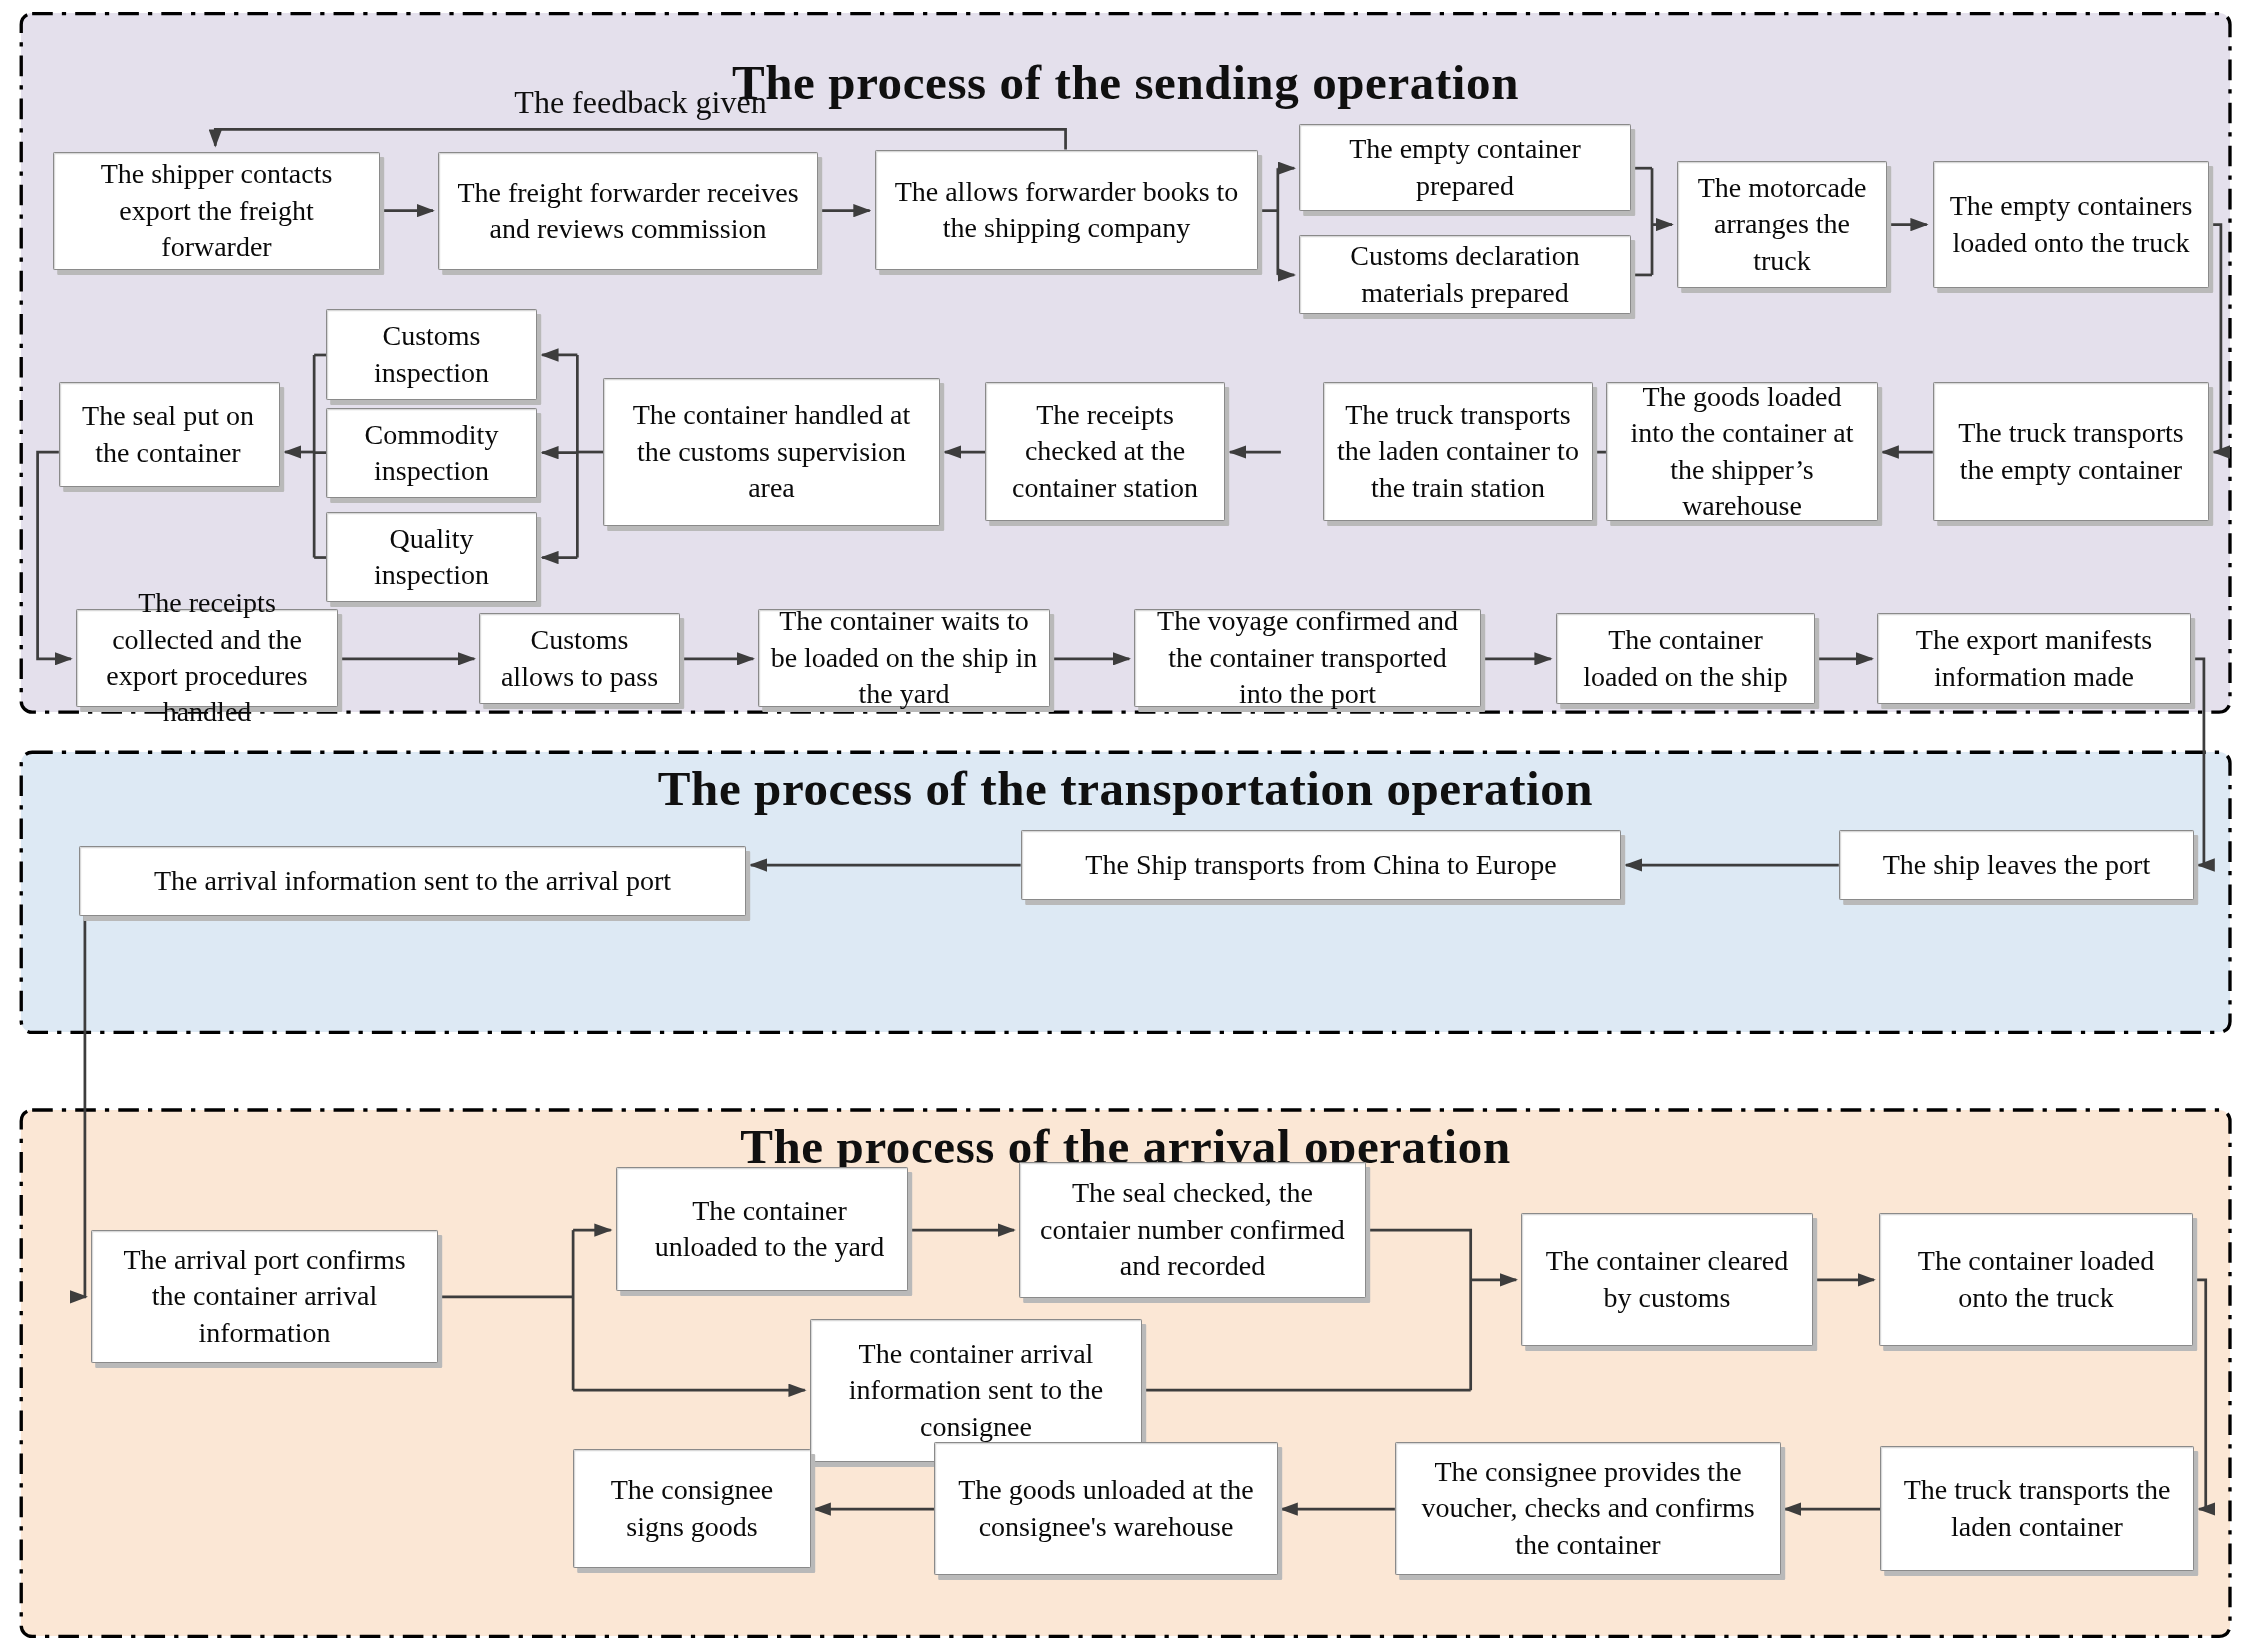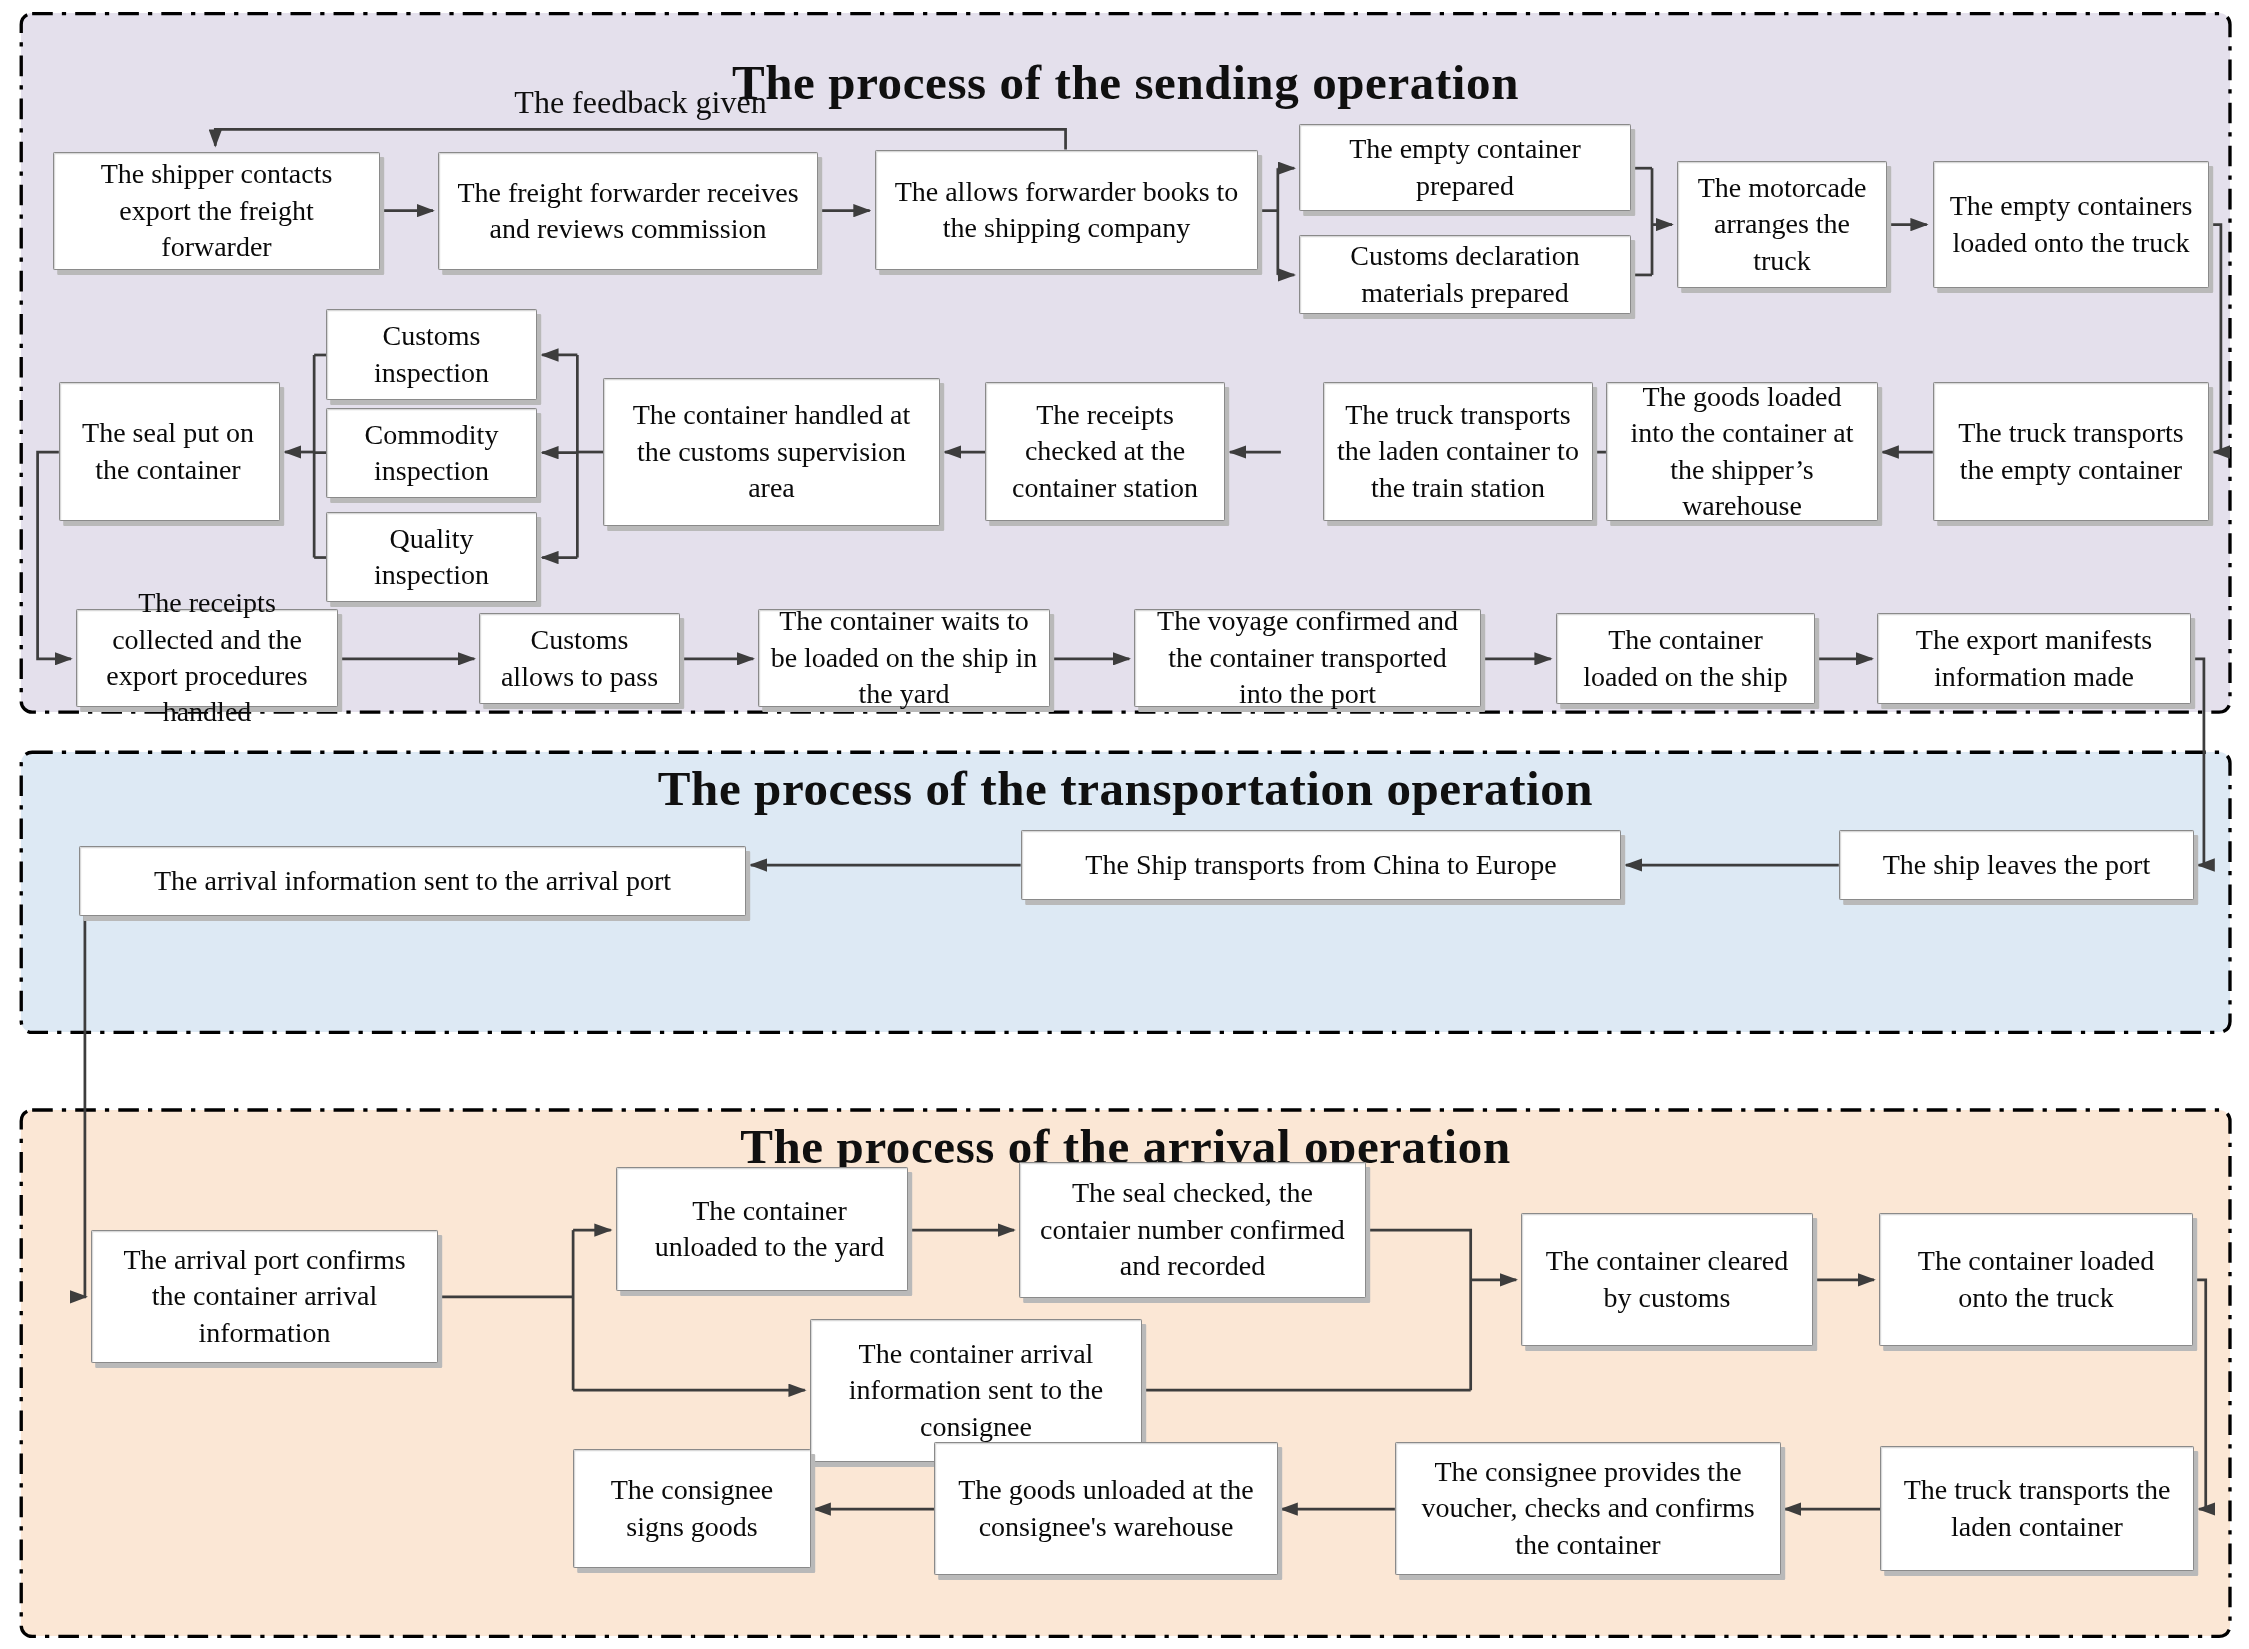--- a/index.html
+++ b/index.html
@@ -144,21 +144,21 @@
   <div class="box" style="left:1933px;top:161px;width:276px;height:127px;">The empty containers loaded onto the truck</div>
 
   <div class="box" style="left:1933px;top:382px;width:276px;height:139px;">The truck transports the empty container</div>
   <div class="box" style="left:1606px;top:382px;width:272px;height:139px;">The goods loaded into the container at the shipper’s warehouse</div>
   <div class="box" style="left:1281px;top:382px;width:270px;height:139px;margin-left:42px;">The truck transports the laden container to the train station</div>
   <div class="box" style="left:985px;top:382px;width:240px;height:139px;">The receipts checked at the container station</div>
   <div class="box" style="left:603px;top:378px;width:337px;height:148px;">The container handled at the customs supervision area</div>
   <div class="box" style="left:326px;top:309px;width:211px;height:91px;">Customs inspection</div>
   <div class="box" style="left:326px;top:408px;width:211px;height:90px;">Commodity inspection</div>
   <div class="box" style="left:326px;top:512px;width:211px;height:90px;">Quality inspection</div>
-  <div class="box" style="left:59px;top:382px;width:221px;height:139px;padding-left:8px;">The seal put on the container</div>
+  <div class="box" style="left:59px;top:382px;width:221px;height:105px;padding-left:8px;">The seal put on the container</div>
 
   <div class="box" style="left:76px;top:609px;width:262px;height:98px;">The receipts collected and the export procedures handled</div>
   <div class="box" style="left:479px;top:613px;width:201px;height:91px;">Customs allows to pass</div>
   <div class="box" style="left:758px;top:609px;width:292px;height:98px;">The container waits to be loaded on the ship in the yard</div>
   <div class="box" style="left:1134px;top:609px;width:347px;height:98px;">The voyage confirmed and the container transported into the port</div>
   <div class="box" style="left:1556px;top:613px;width:259px;height:91px;">The container loaded on the ship</div>
   <div class="box" style="left:1877px;top:613px;width:314px;height:91px;">The export manifests information made</div>
 
   <div class="box" style="left:79px;top:830px;width:667px;height:70px;margin-top:16px;">The arrival information sent to the arrival port</div>
   <div class="box" style="left:1021px;top:830px;width:600px;height:70px;">The Ship transports from China to Europe</div>

